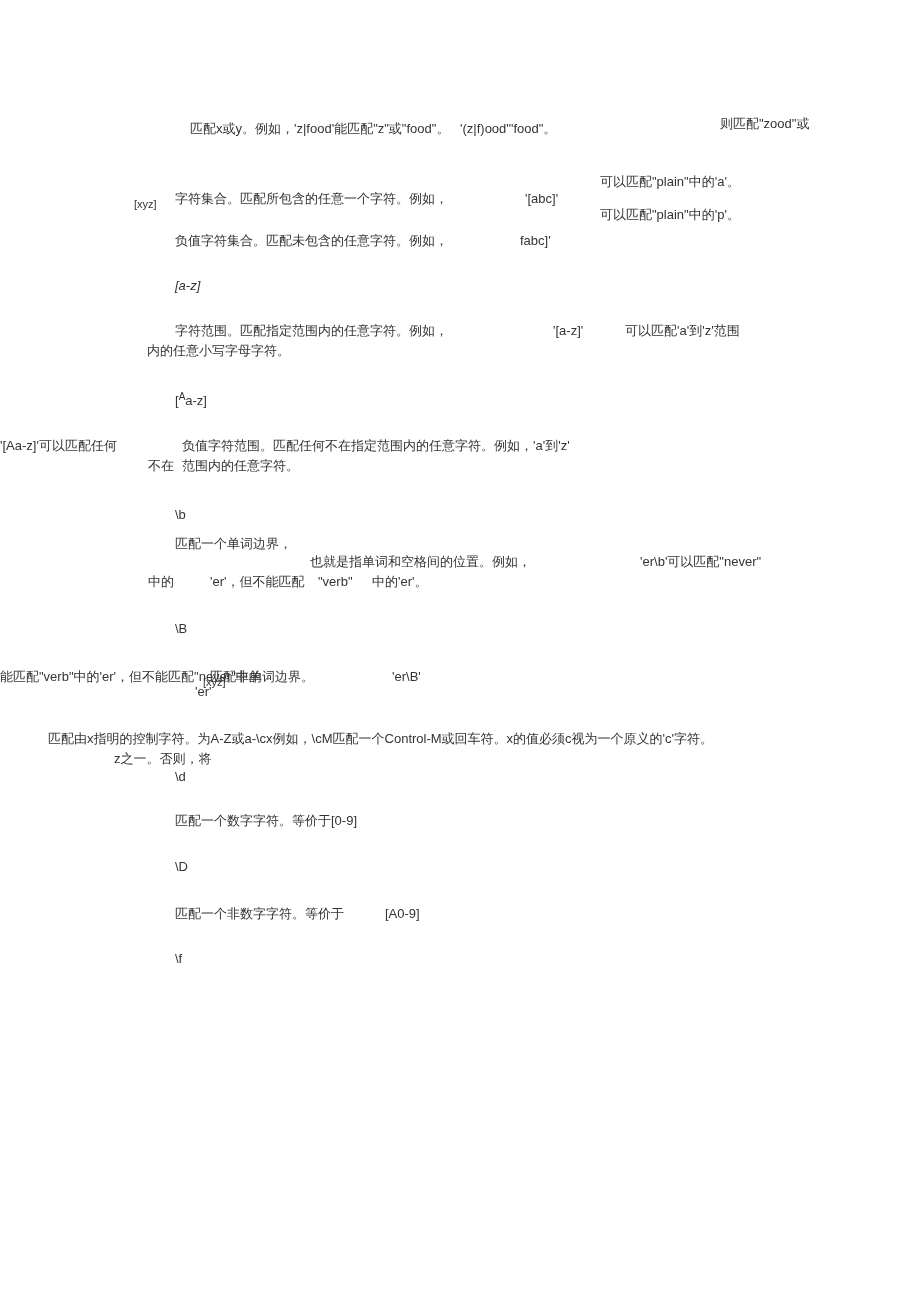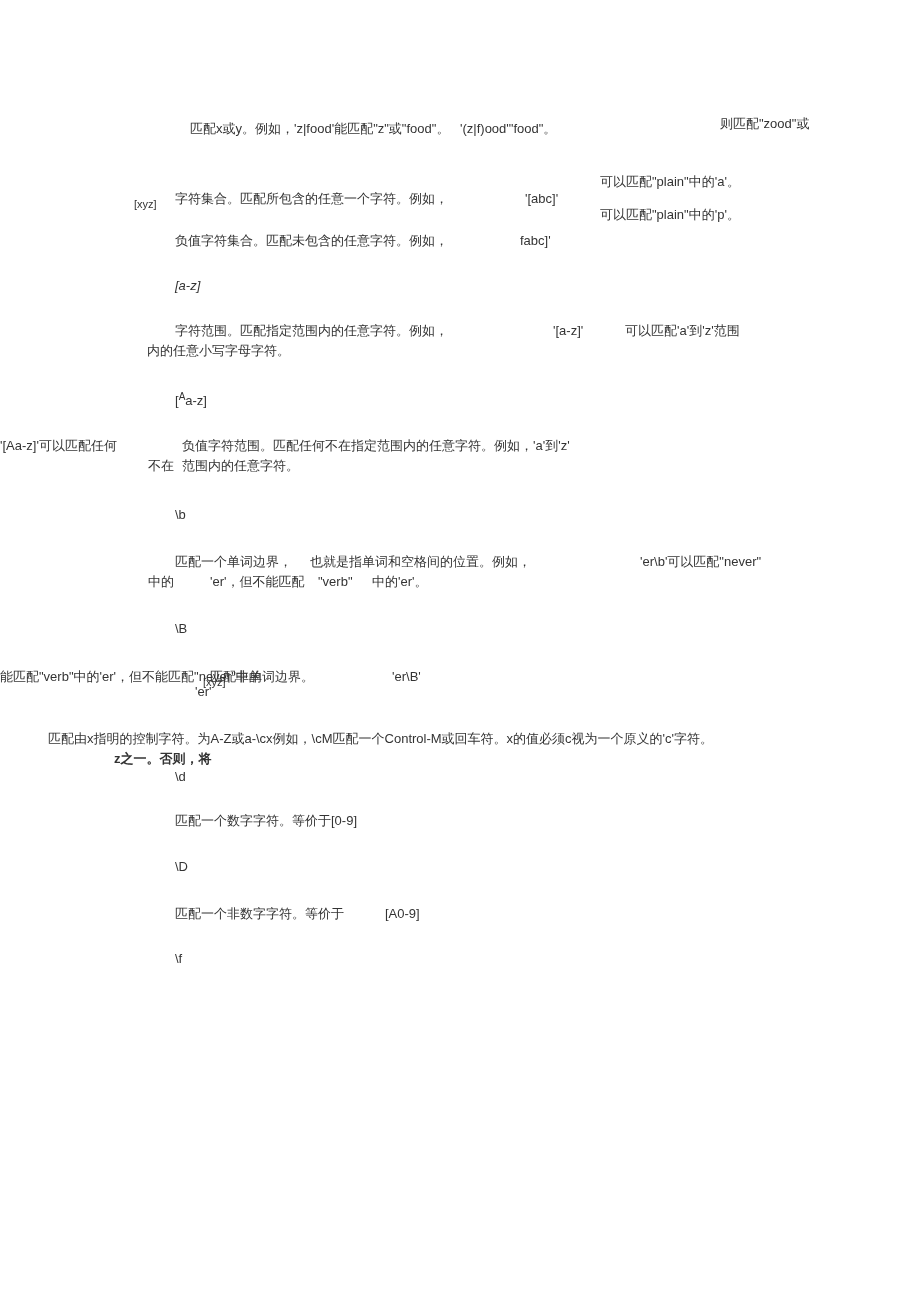--- a/index.html
+++ b/index.html
@@ -48,38 +48,38 @@
 
 <div class="frag" style="left:175px; top:390px;">[<span class="sup">A</span>a-z]</div>
 
 <div class="frag" style="left:0px; top:437px;">'[Aa-z]'可以匹配任何</div>
 <div class="frag" style="left:148px; top:457px;">不在</div>
 <div class="frag" style="left:182px; top:437px;text-align:center;">负值字符范围。匹配任何不在指定范围内的任意字符。例如，'a'到'z'</div>
 <div class="frag" style="left:182px; top:457px;">范围内的任意字符。</div>
 
 <div class="frag" style="left:175px; top:506px;">\b</div>
 
-<div class="frag" style="left:175px; top:553px;">匹配一个单词边界，</div>
+<div class="frag" style="left:175px; top:535px;">匹配一个单词边界，</div>
 <div class="frag" style="left:310px; top:553px;">也就是指单词和空格间的位置。例如，</div>
 <div class="frag" style="left:640px; top:553px;">'er\b'可以匹配"never"</div>
 <div class="frag" style="left:148px; top:573px;">中的</div>
 <div class="frag" style="left:210px; top:573px;">'er'，但不能匹配</div>
 <div class="frag" style="left:318px; top:573px;">"verb"</div>
 <div class="frag" style="left:372px; top:573px;">中的'er'。</div>
 
 <div class="frag" style="left:175px; top:620px;">\B</div>
 
 <div class="frag" style="left:0px; top:668px;">能匹配"verb"中的'er'，但不能匹配"never"中的</div>
 <div class="frag" style="left:210px; top:668px;">匹配非单词边界。</div>
 <div class="frag" style="left:392px; top:668px;">'er\B'</div>
 <div class="frag" style="left:195px; top:683px;">'er'</div>
 <div class="frag" style="left:203px; top:675px; font-size:11px;">[xyz]</div>
 
 <div class="frag" style="left:12px; top:730px;padding-left:36px;">匹配由x指明的控制字符。为A-Z或a-\cx例如，\cM匹配一个Control-M或回车符。x的值必须c视为一个原义的'c'字符。</div>
-<div class="frag" style="left:114px; top:750px;font-weight:bold;">z之一。否则，将</div>
+<div class="frag" style="left:114px; top:750px;">z之一。否则，将</div>
 
 <div class="frag" style="left:175px; top:768px;">\d</div>
 
 <div class="frag" style="left:175px; top:812px;">匹配一个数字字符。等价于[0-9]</div>
 
 <div class="frag" style="left:175px; top:858px;">\D</div>
 
 <div class="frag" style="left:175px; top:905px;">匹配一个非数字字符。等价于</div>
 <div class="frag" style="left:385px; top:905px;">[A0-9]</div>
 

